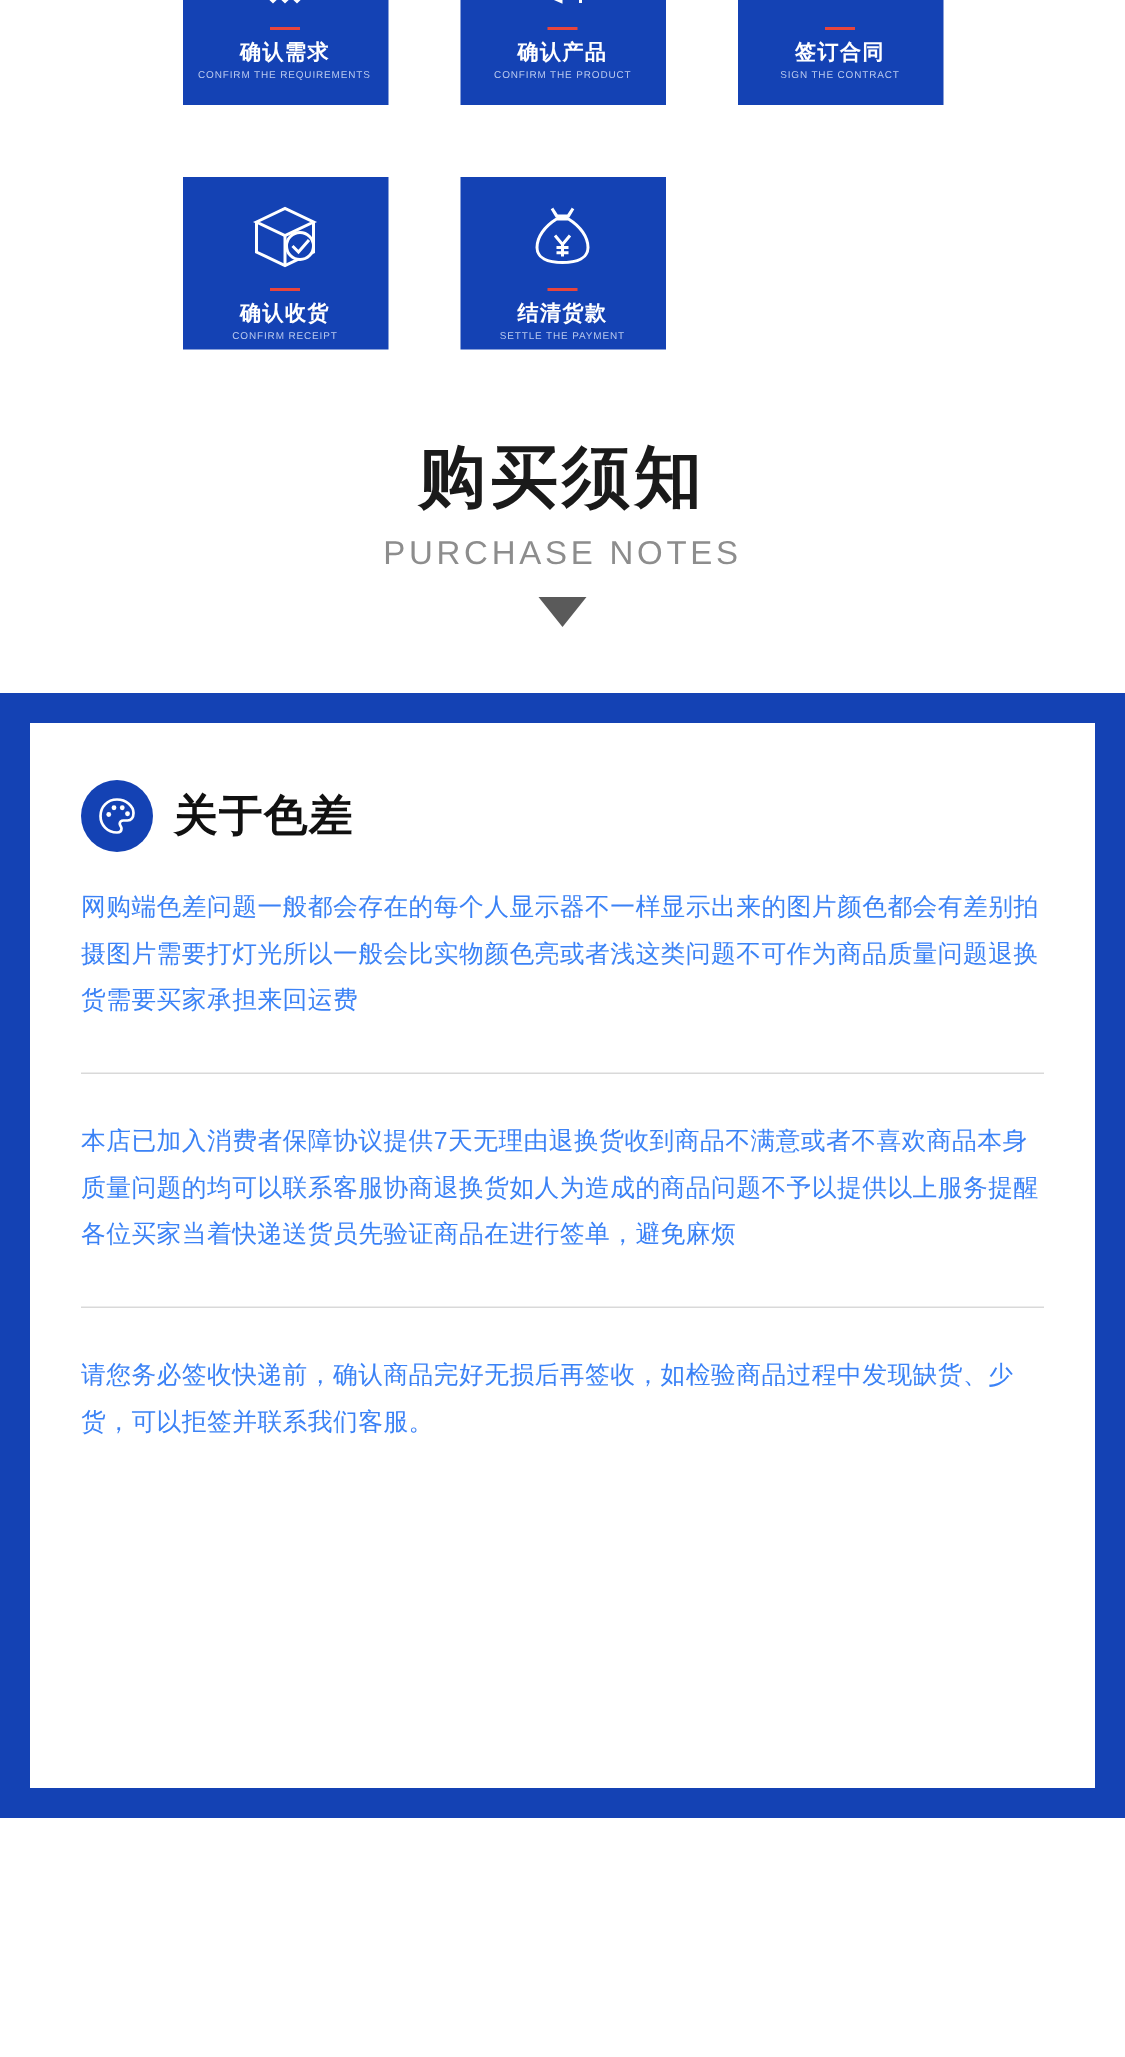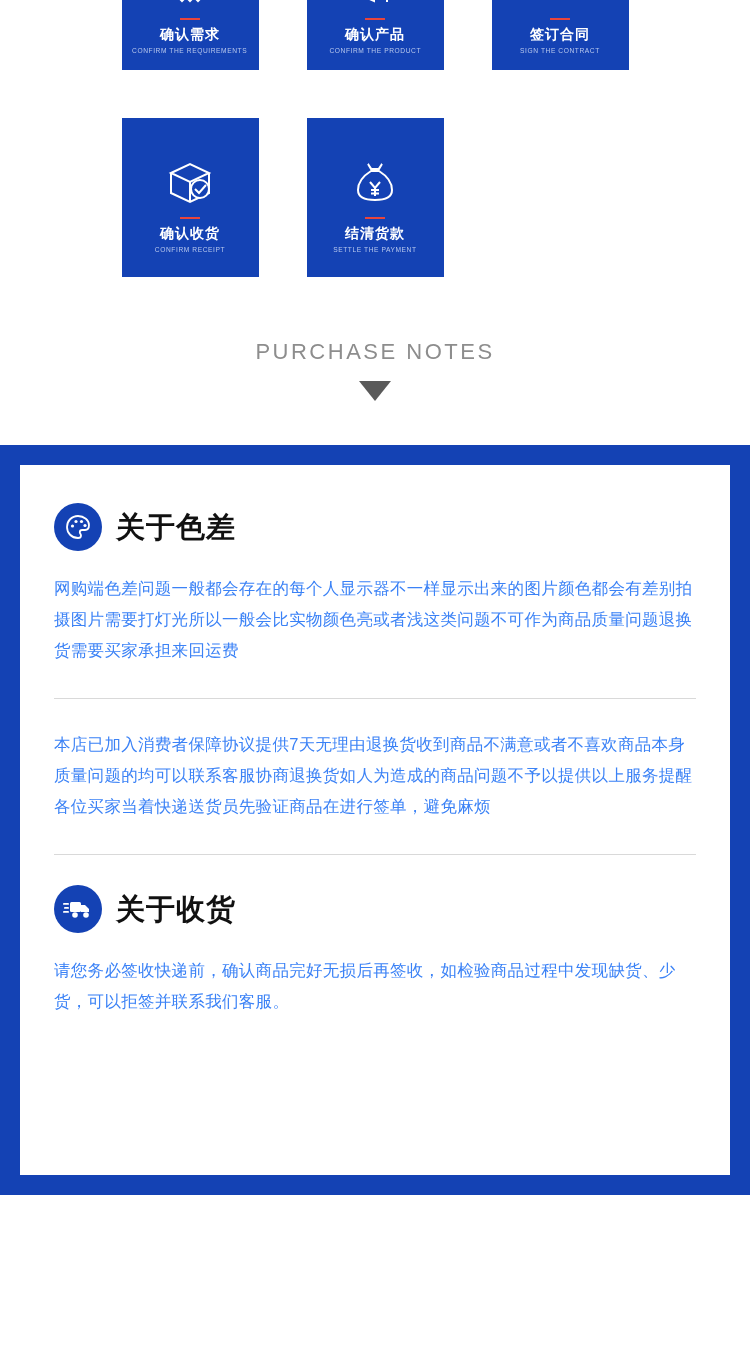--- a/index.html
+++ b/index.html
@@ -22,26 +22,26 @@
     display: grid;
     grid-template-columns: repeat(3, 137px);
     justify-content: center;
     column-gap: 88px;
     row-gap: 62px;
     padding-top: 1px;
     gap: 48px;
   }
   .step {
     width: 137px;
-    height: 159px;
+    height: 115px;
     background: #1442b4;
     display: flex;
     flex-direction: column;
     align-items: center;
-    justify-content: center;
+    justify-content: flex-start;
     padding-top: 14px;
     position: relative;
   }
   .steps .step.row1 {
     height: 125px;
     margin-top: -56px;
     padding-top: 0;
     justify-content: flex-end;
     padding-bottom: 16px;
   }
@@ -229,20 +229,21 @@
           <path d="M18 22 l5 6 5 -6 M23 28 v8 M19 30 h8 M19 33.5 h8" stroke-width="2"></path>
         </svg>
       </span>
       <span class="step-rule"></span>
       <span class="step-title">结清货款</span>
       <span class="step-sub">SETTLE THE PAYMENT</span>
     </div>
   </div>
 
   <div class="notes-head">
+    <div class="notes-title">购买须知</div>
     <div class="notes-subtitle">PURCHASE NOTES</div>
     <div class="notes-arrow"></div>
   </div>
 
   <div class="notes-panel">
     <div class="notes-card">
 
       <div class="note-block">
         <div class="note-head">
           <span class="note-badge">
@@ -261,33 +262,19 @@
 
       <div class="note-sep"></div>
 
       <div class="note-block">
         <div class="note-body">本店已加入消费者保障协议提供7天无理由退换货收到商品不满意或者不喜欢商品本身质量问题的均可以联系客服协商退换货如人为造成的商品问题不予以提供以上服务提醒各位买家当着快递送货员先验证商品在进行签单，避免麻烦</div>
       </div>
 
       <div class="note-sep"></div>
 
       <div class="note-block">
-        <div class="note-head">
-          <span class="note-badge">
-            <svg width="30" height="24" viewBox="0 0 30 24" fill="#ffffff">
-              <rect x="7" y="5" width="11" height="10" rx="1.5"></rect>
-              <path d="M18 8 h4 l4 4 v3 h-8 z"></path>
-              <circle cx="12" cy="18" r="2.8"></circle>
-              <circle cx="23" cy="18" r="2.8"></circle>
-              <rect x="0" y="6" width="6" height="1.8" rx="0.9"></rect>
-              <rect x="1" y="10" width="5" height="1.8" rx="0.9"></rect>
-              <rect x="0" y="14" width="6" height="1.8" rx="0.9"></rect>
-            </svg>
-          </span>
-          <span class="note-heading">关于收货</span>
-        </div>
         <div class="note-body">请您务必签收快递前，确认商品完好无损后再签收，如检验商品过程中发现缺货、少货，可以拒签并联系我们客服。</div>
       </div>
 
     </div>
   </div>
 
 </div>
 
 </body></html>

